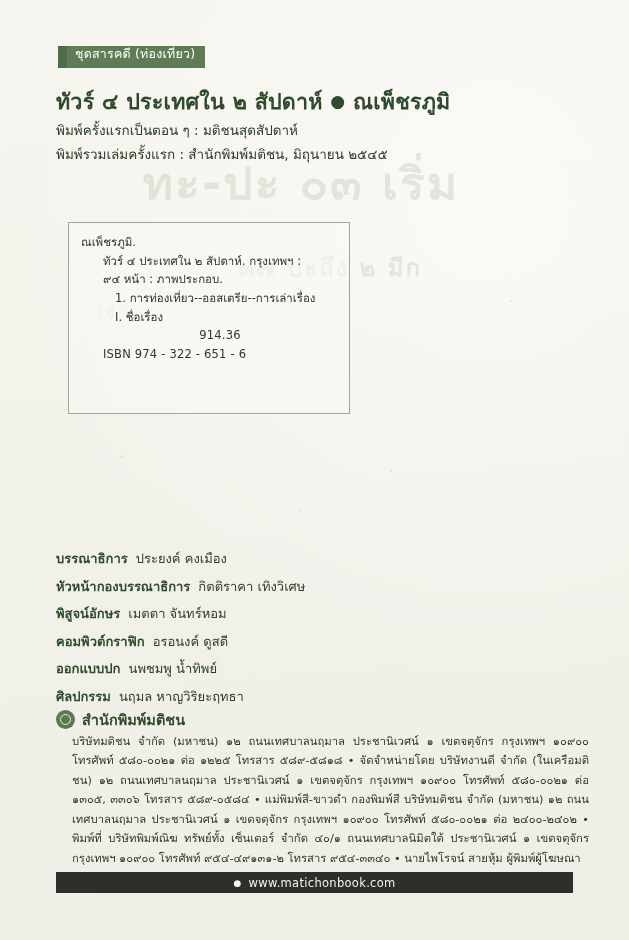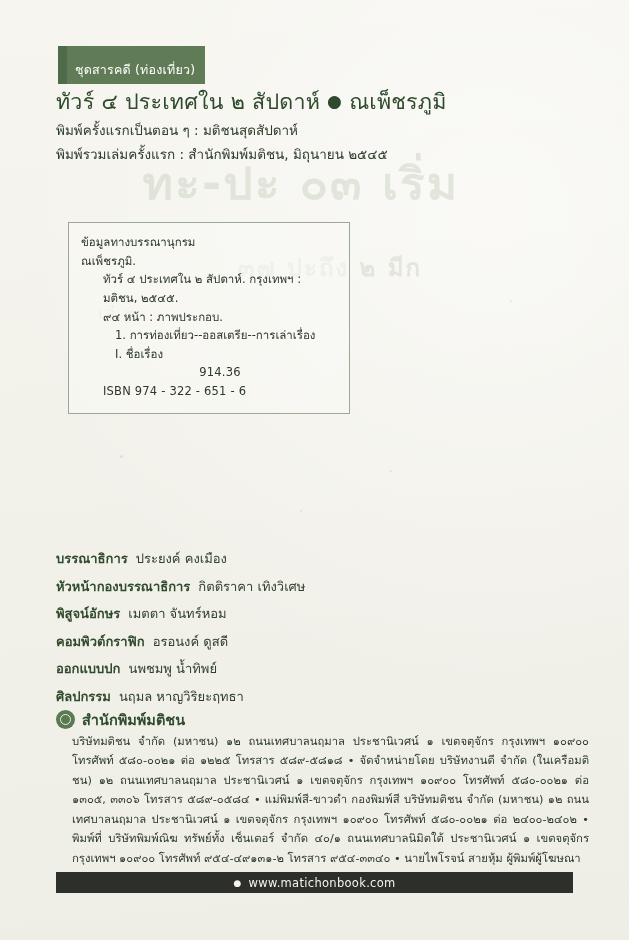--- a/index.html
+++ b/index.html
@@ -67,31 +67,31 @@
   }
   .series-tag .bar {
     width: 9px;
     background: #4e6b4a;
   }
   .series-tag .label {
     background: #5f7c57;
     color: #ffffff;
     font-size: 12.5px;
     line-height: 1;
-    padding: 18px 10px 7px 8px;
+    padding: 2px 10px 7px 8px;
     letter-spacing: 0.2px;
   }
 
   
   .title {
     position: absolute;
     left: 56px;
     top: 84px;
     font-size: 21.5px;
-    font-weight: normal;
+    font-weight: bold;
     color: #2f4a2c;
     letter-spacing: 0.2px;
   }
   .title .dot {
     color: #2f4a2c;
     font-size: 17px;
     vertical-align: 2px;
   }
   .meta {
     position: absolute;
@@ -254,24 +254,22 @@
     <div class="title">
       <span>ทัวร์ ๔ ประเทศใน ๒ สัปดาห์</span>
       <span class="dot">●</span>
       <span>ณเพ็ชรภูมิ</span>
     </div>
 
     <div class="meta m1">พิมพ์ครั้งแรกเป็นตอน ๆ : มติชนสุดสัปดาห์</div>
     <div class="meta m2">พิมพ์รวมเล่มครั้งแรก : สำนักพิมพ์มติชน, มิถุนายน ๒๕๔๕</div>
 
     <div class="cip">
-      <div class="cip-line">ข้อมูลทางบรรณานุกรม</div>
       <div class="cip-line">ณเพ็ชรภูมิ.</div>
       <div class="cip-line i1">ทัวร์ ๔ ประเทศใน ๒ สัปดาห์. กรุงเทพฯ :</div>
-      <div class="cip-line i1">มติชน, ๒๕๔๕.</div>
       <div class="cip-line i1">๙๔ หน้า : ภาพประกอบ.</div>
       <div class="cip-line i2">1. การท่องเที่ยว--ออสเตรีย--การเล่าเรื่อง</div>
       <div class="cip-line i2">I. ชื่อเรื่อง</div>
       <div class="cip-line lat" style="padding-left:22px;text-align:center;">914.36</div>
       <div class="cip-line lat" style="padding-left:22px;">ISBN  974 - 322 - 651 - 6</div>
     </div>
 
     <div class="credits">
       <div class="credit-row">
         <span class="credit-role">บรรณาธิการ</span>

